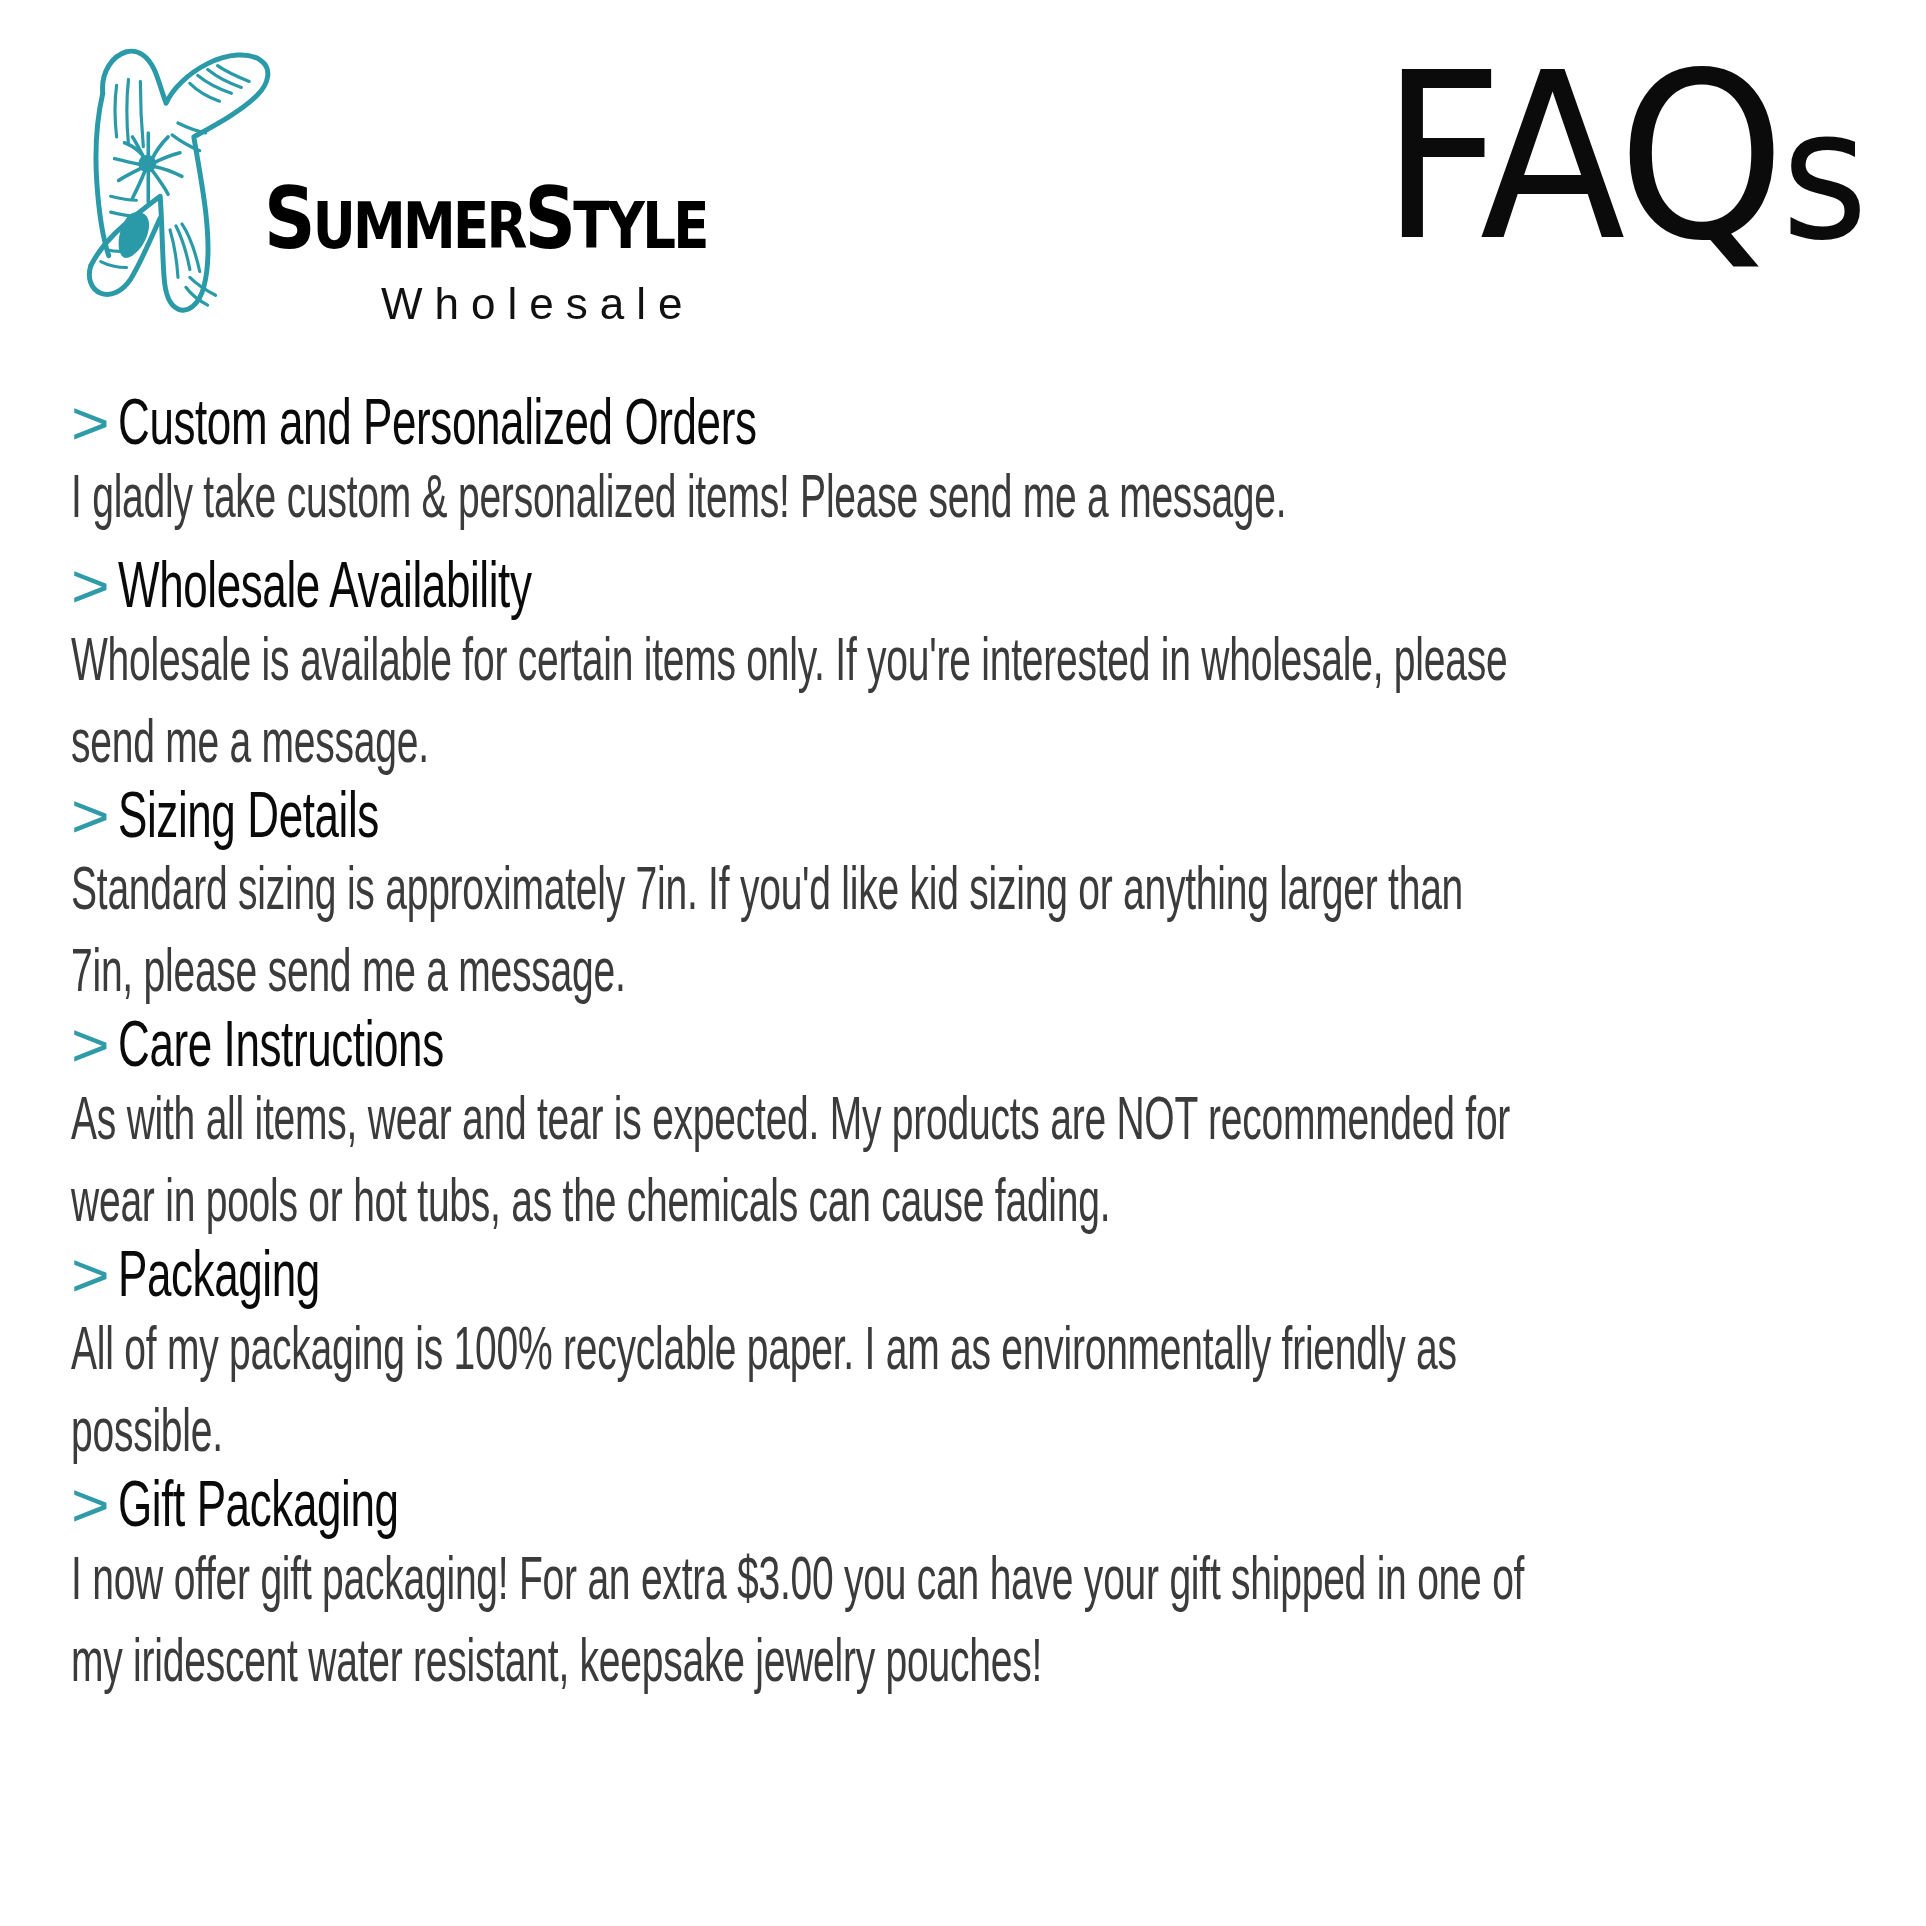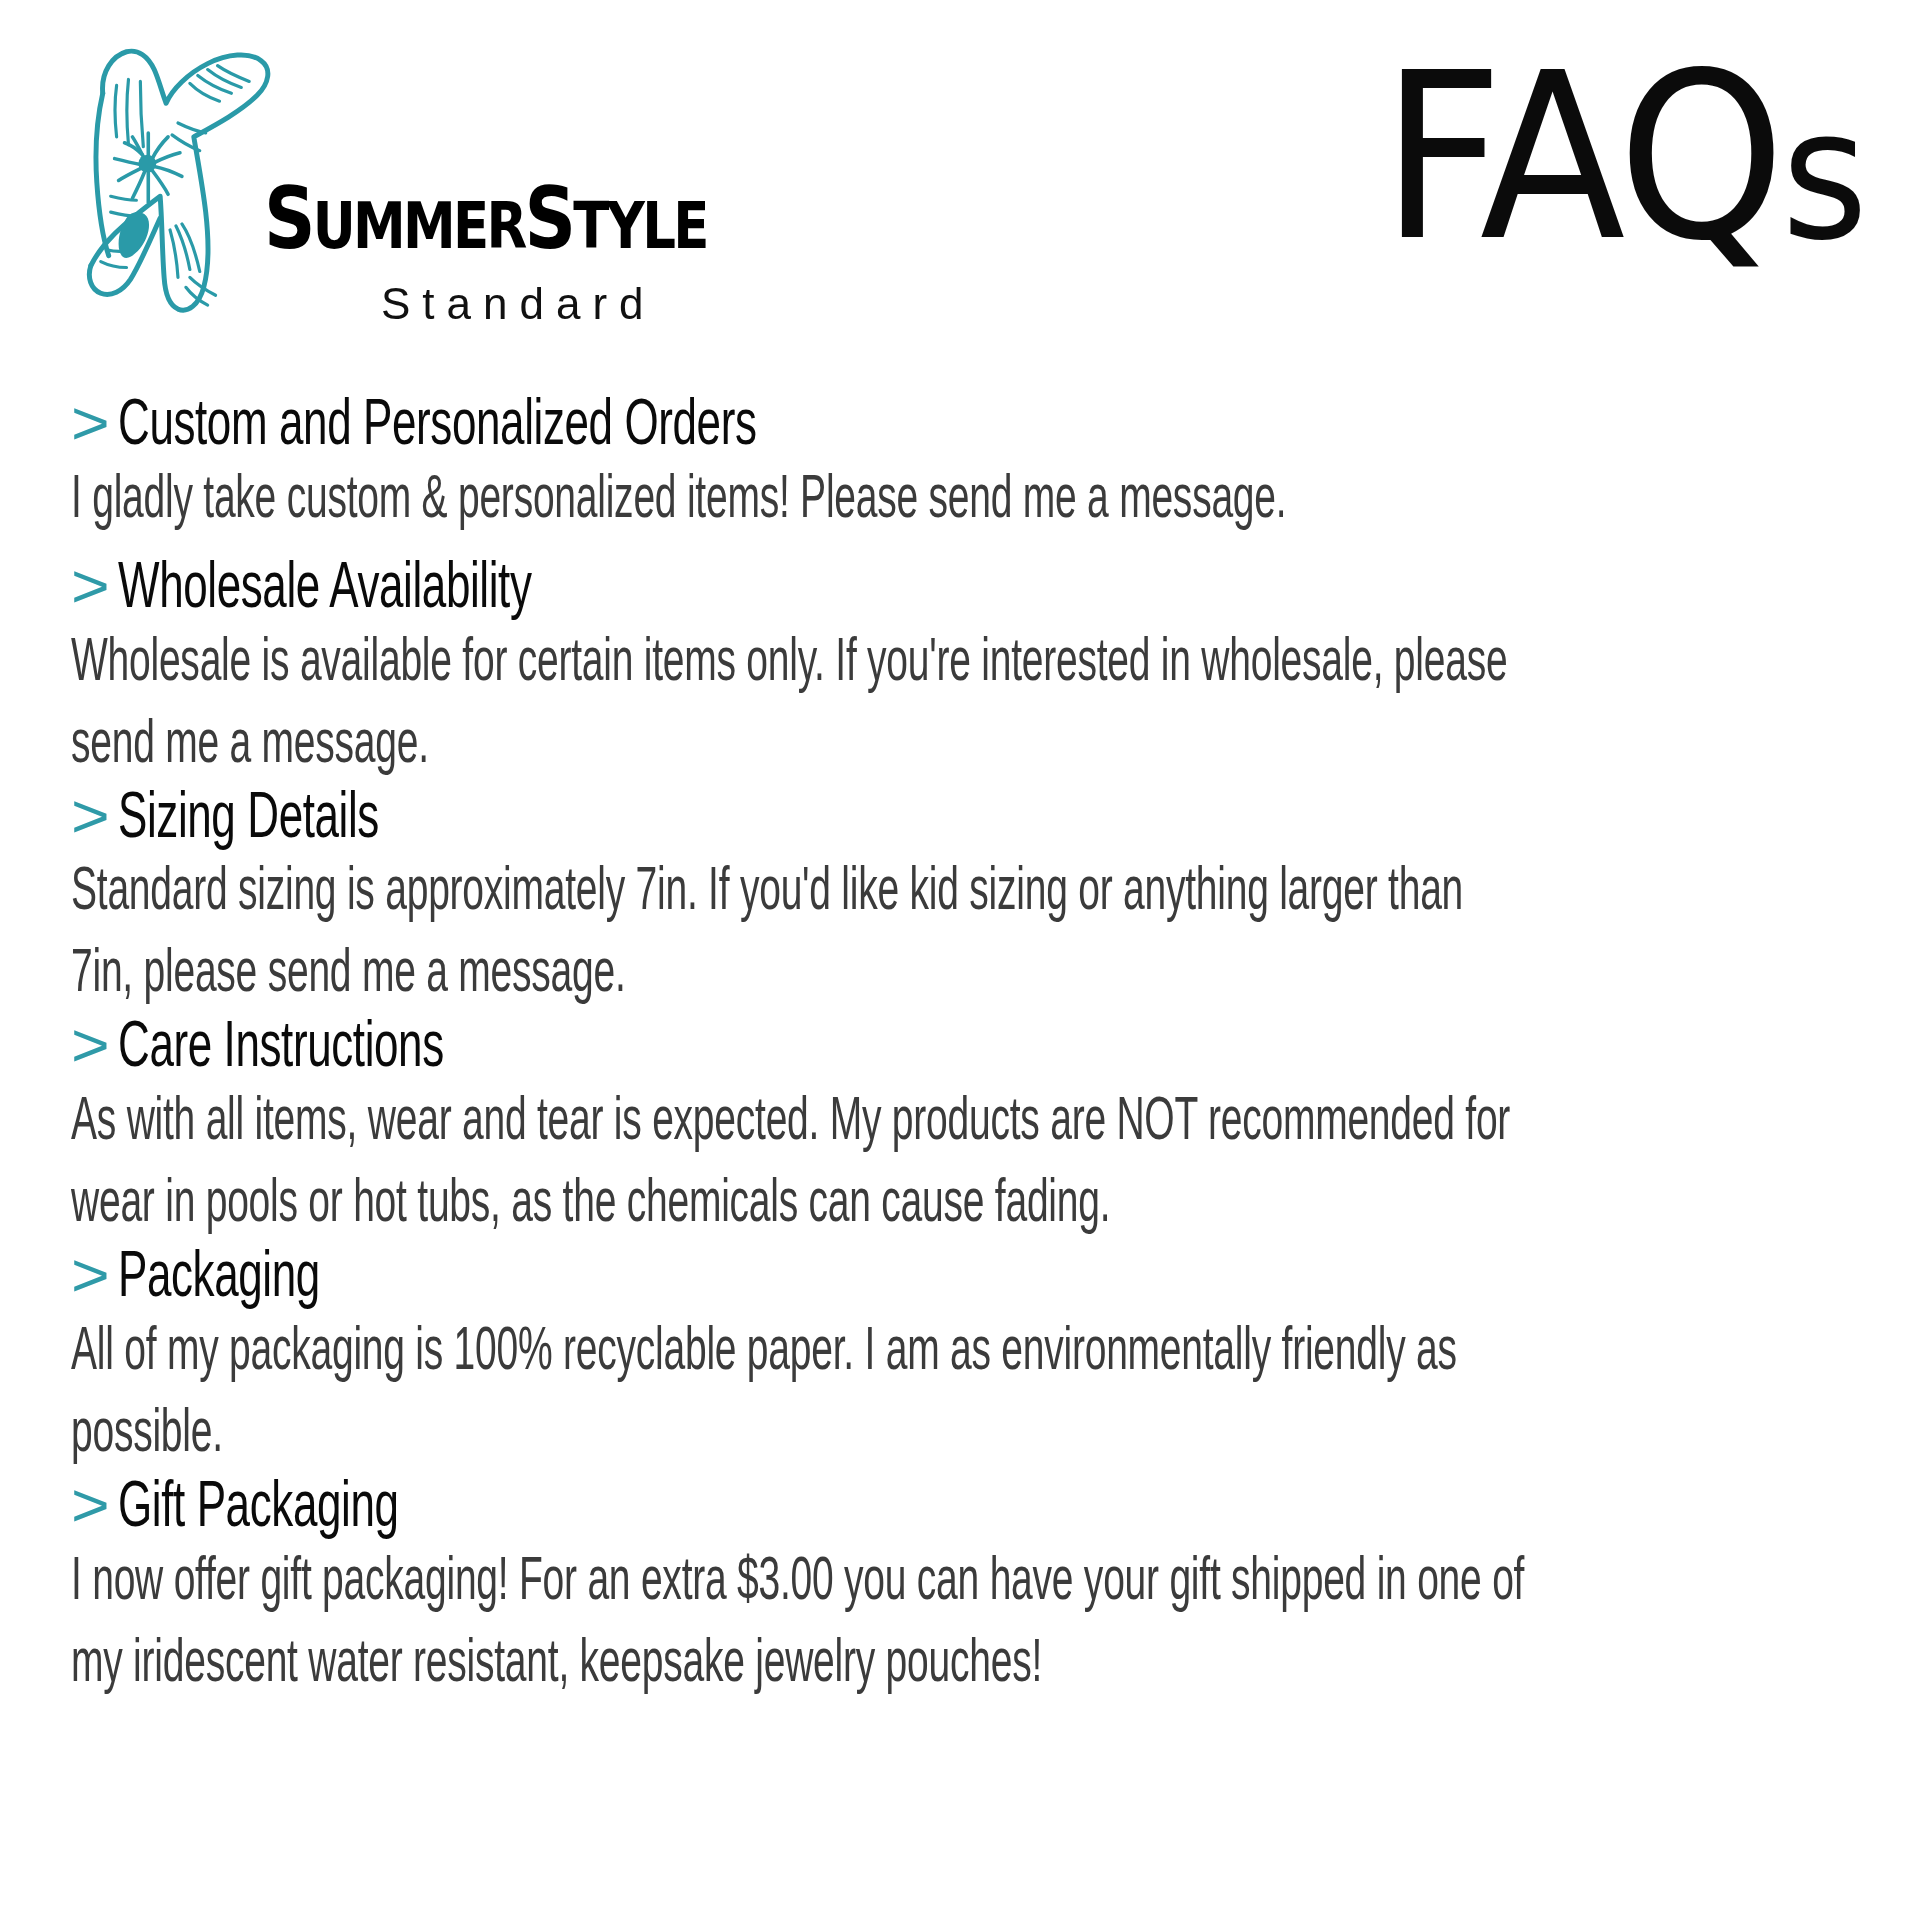--- a/index.html
+++ b/index.html
@@ -187,21 +187,21 @@
           </g>
           <ellipse cx="77" cy="137" rx="9" ry="9" fill="#2a9aa8"></ellipse>
           <path d="M56 192 C60 186 68 184 74 188 C80 192 80 202 76 212
                    C72 222 64 230 58 232 C52 234 48 228 48 218
                    C48 208 52 198 56 192 Z" fill="#2a9aa8"></path>
         </svg>
       </div>
 
       <div id="wordmark">
         <div id="wordmark-top"><span>S</span><span class="sc">UMMER</span><span>S</span><span class="sc">TYLE</span></div>
-        <div id="wordmark-sub">Standard</div>
+        <div id="wordmark-sub">Wholesale</div>
       </div>
 
     </div>
 
     <div id="faqs-title"><span>FAQ</span><span class="q-small">s</span></div>
 
   </div>
 
   <div id="faq-list">
 

